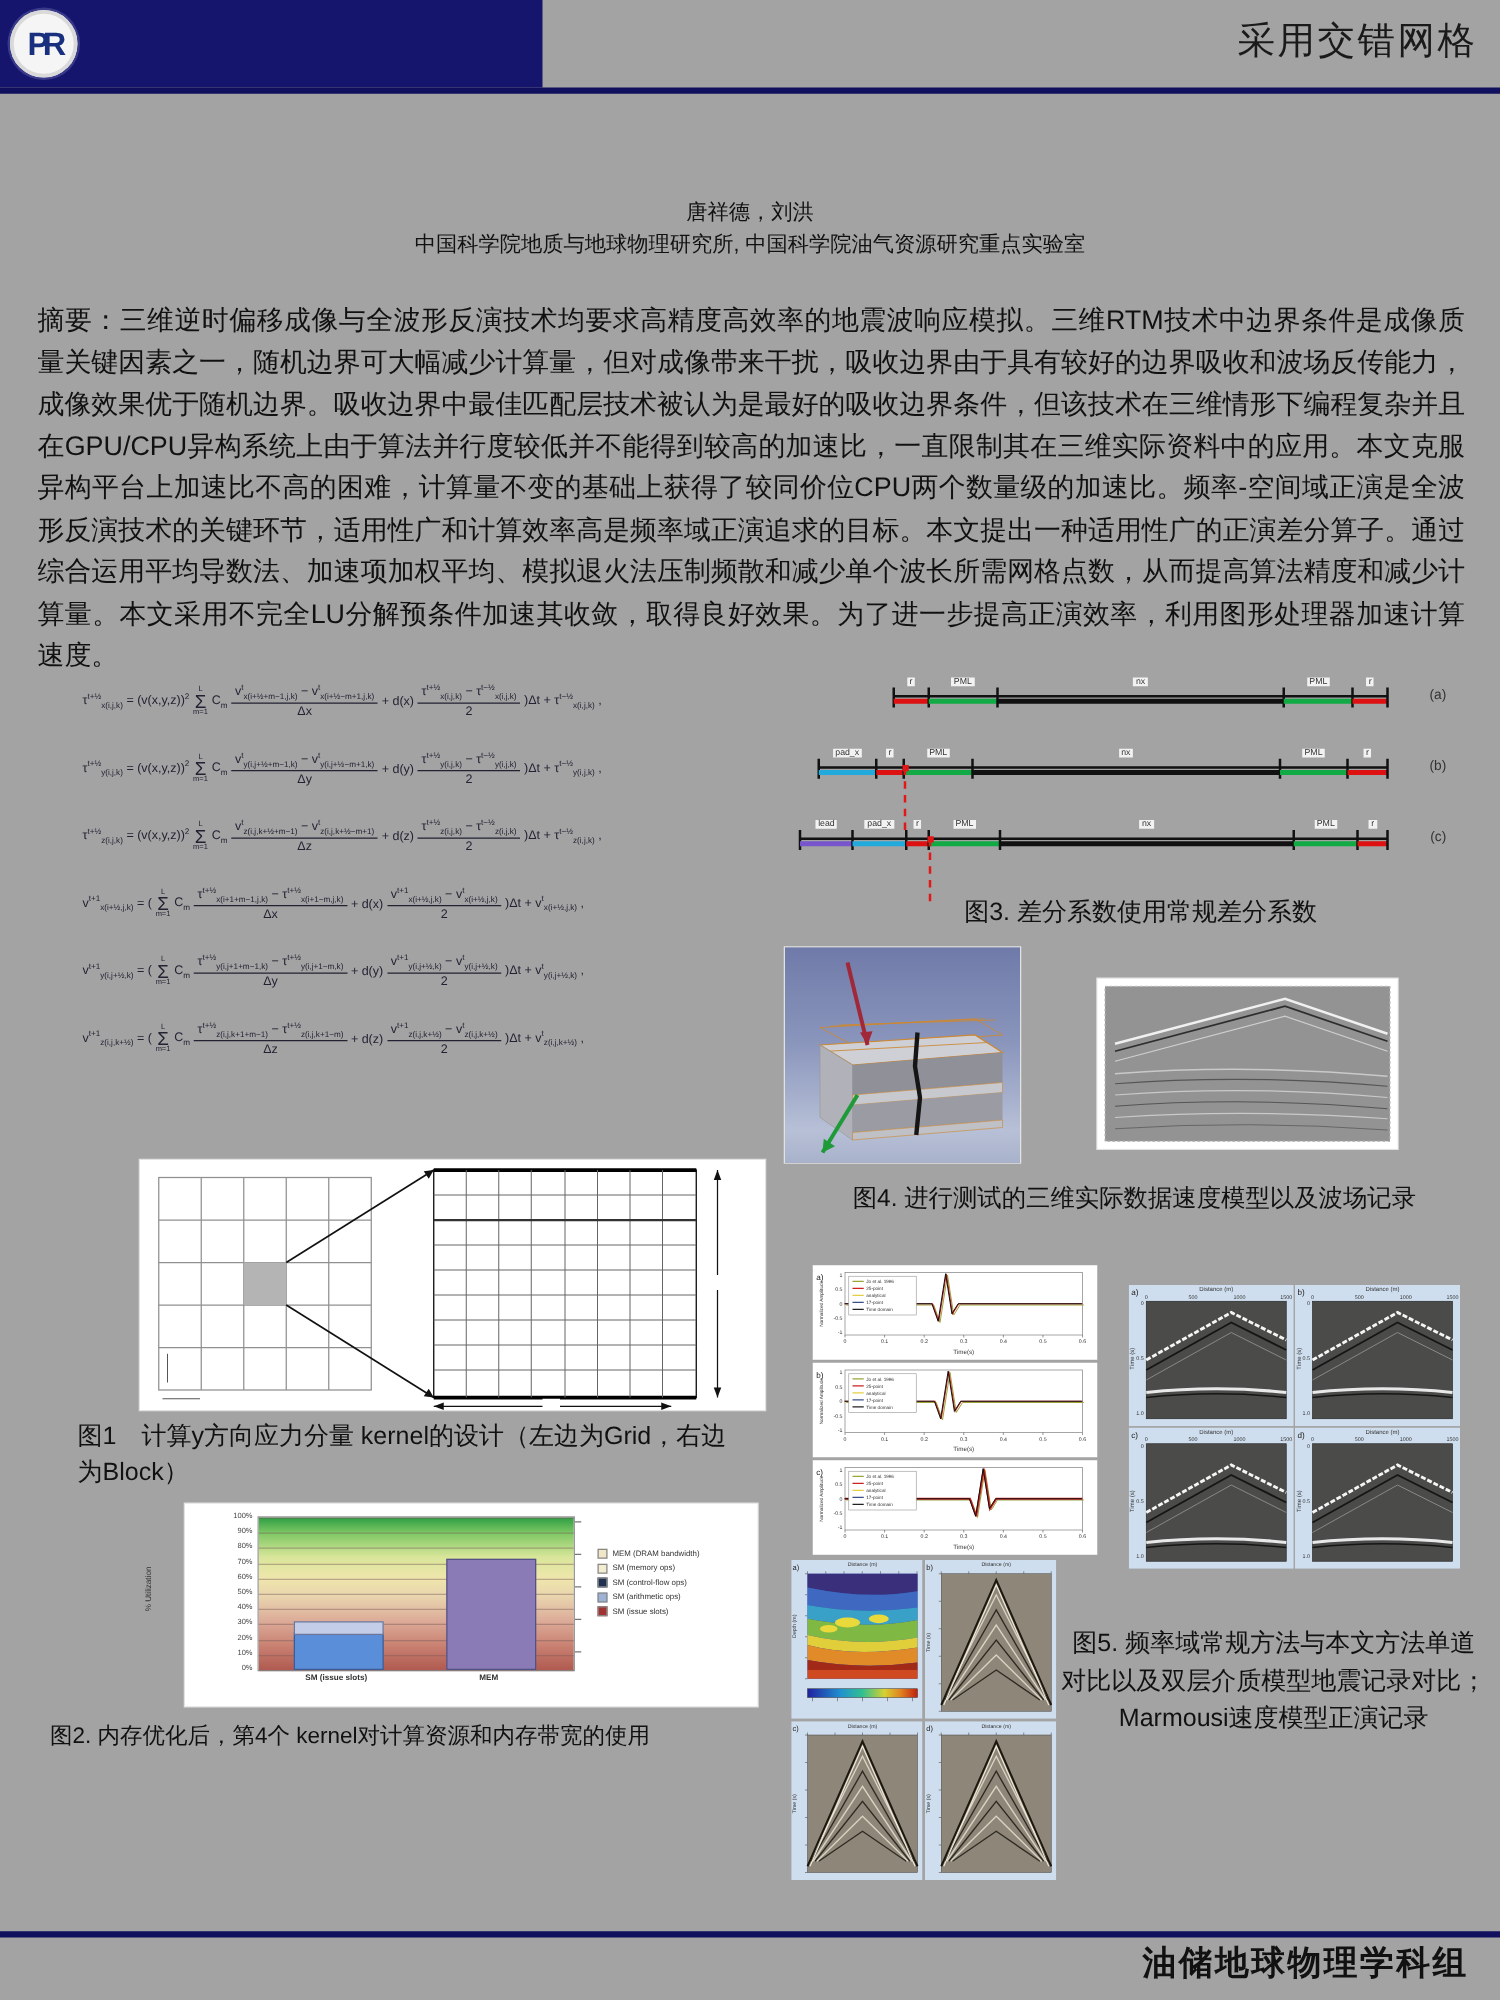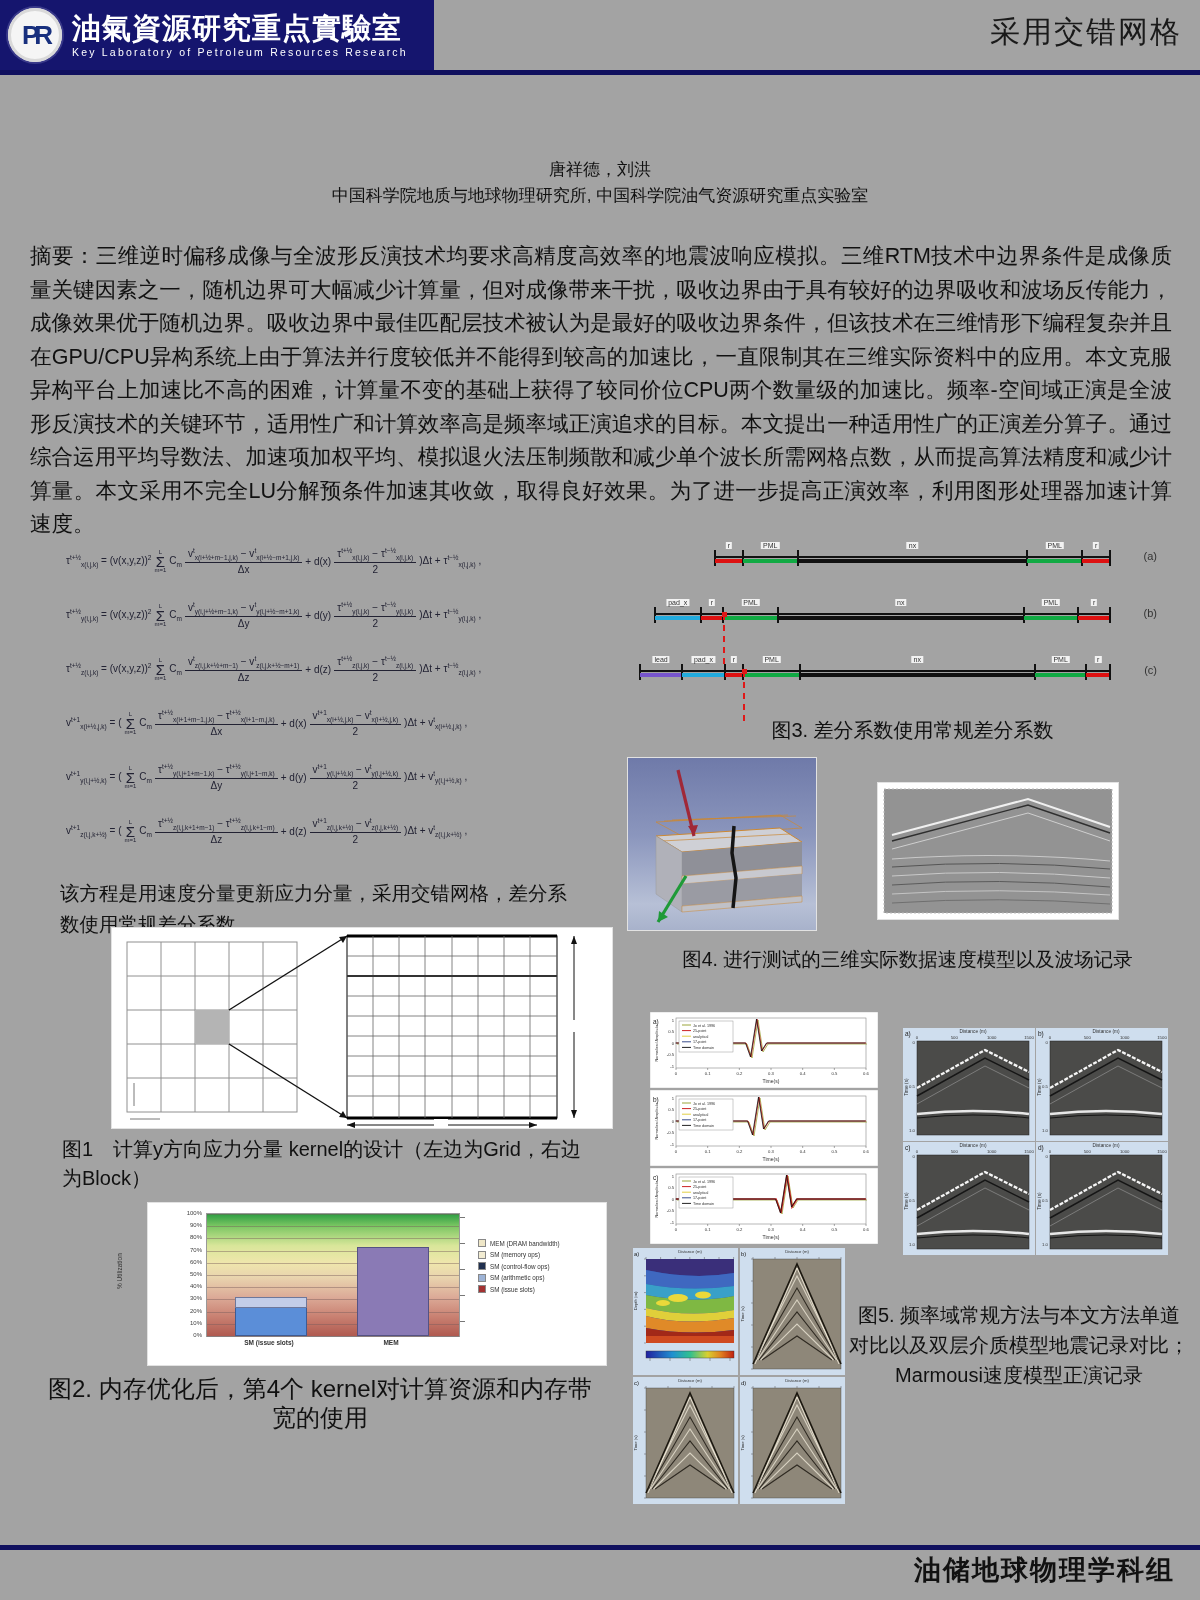--- a/index.html
+++ b/index.html
@@ -70,24 +70,20 @@
 </head>
 <body>
 
 <div class="poster">
 
   <div class="hdr">
     <div class="hdr-left">
       <div class="pr-circle">
           <b>PR</b>
         </div>
-      <div class="hdr-cn">
-        <div class="cal">油氣資源研究重点實驗室</div>
-        <div class="eng">Key Laboratory of Petroleum Resources Research</div>
-      </div>
     </div>
     <div class="hdr-right">采用交错网格</div>
   </div>
   <div class="rule" style="top:70px;"></div>
 
   <div class="auth">唐祥德，刘洪</div>
   <div class="affil">中国科学院地质与地球物理研究所, 中国科学院油气资源研究重点实验室</div>
 
   <div class="abs">摘要：三维逆时偏移成像与全波形反演技术均要求高精度高效率的地震波响应模拟。三维RTM技术中边界条件是成像质量关键因素之一，随机边界可大幅减少计算量，但对成像带来干扰，吸收边界由于具有较好的边界吸收和波场反传能力，成像效果优于随机边界。吸收边界中最佳匹配层技术被认为是最好的吸收边界条件，但该技术在三维情形下编程复杂并且在GPU/CPU异构系统上由于算法并行度较低并不能得到较高的加速比，一直限制其在三维实际资料中的应用。本文克服异构平台上加速比不高的困难，计算量不变的基础上获得了较同价位CPU两个数量级的加速比。频率-空间域正演是全波形反演技术的关键环节，适用性广和计算效率高是频率域正演追求的目标。本文提出一种适用性广的正演差分算子。通过综合运用平均导数法、加速项加权平均、模拟退火法压制频散和减少单个波长所需网格点数，从而提高算法精度和减少计算量。本文采用不完全LU分解预条件加速其收敛，取得良好效果。为了进一步提高正演效率，利用图形处理器加速计算速度。</div>
 
@@ -201,21 +197,20 @@
         </span>
       <span>+ d(z)</span>
       <span class="fr">
           <span class="n">v<sup>t+1</sup><sub>z(i,j,k+½)</sub> − v<sup>t</sup><sub>z(i,j,k+½)</sub></span>
           <span class="d">2</span>
         </span>
       <span>)Δt + v<sup>t</sup><sub>z(i,j,k+½)</sub> ,</span>
     </div>
   </div>
 
-  <div class="note">该方程是用速度分量更新应力分量，采用交错网格，差分系数使用常规差分系数。</div>
 
   <div class="whitebox" id="fig1box" style="left:112px;top:928px;width:500px;height:200px;">
     <svg width="500" height="200" viewBox="0 0 500 200">
       <rect x="15" y="14" width="170" height="170" fill="#fff" stroke="#909090" stroke-width="1"></rect>
       <g stroke="#909090" stroke-width="1">
         <line x1="49" y1="14" x2="49" y2="184"></line>
           <line x1="83" y1="14" x2="83" y2="184"></line>
           <line x1="117" y1="14" x2="117" y2="184"></line>
           <line x1="151" y1="14" x2="151" y2="184"></line>
         <line x1="15" y1="48" x2="185" y2="48"></line>
@@ -320,21 +315,21 @@
         <div>
           <span class="sw" style="background: rgb(157, 179, 214);"></span>
           <span>SM (arithmetic ops)</span>
         </div>
         <div>
           <span class="sw" style="background: rgb(162, 50, 50);"></span>
           <span>SM (issue slots)</span>
         </div>
       </div>
   </div>
-  <div class="cap" style="left:40px;top:1374px;width:560px;text-align:center;font-size:24px;">图2. 内存优化后，第4个 kernel对计算资源和内存带宽的使用</div>
+  <div class="cap" style="left:40px;top:1374px;width:560px;text-align:left;font-size:18px;">图2. 内存优化后，第4个 kernel对计算资源和内存带宽的使用</div>
 
   <div id="fig3">
       <div class="f3line" style="top: 4px; width: 395px;">
         <div class="f3seg" style="width: 7%;">
           <span class="tick"></span>
           <span class="mid"></span>
           <span class="strip" style="background:#dd1111"></span>
           <span class="lab">r</span>
         </div>
         <div class="f3seg" style="width: 14%;">

